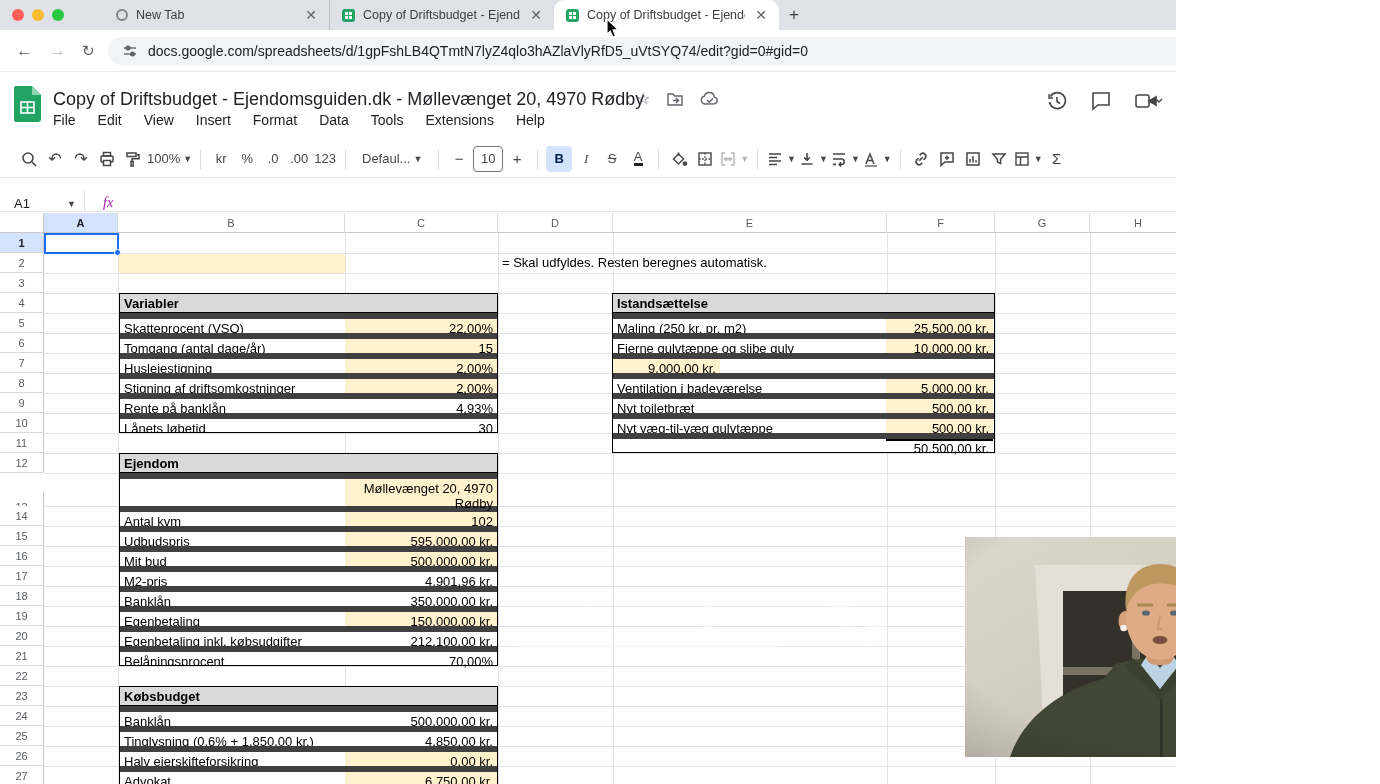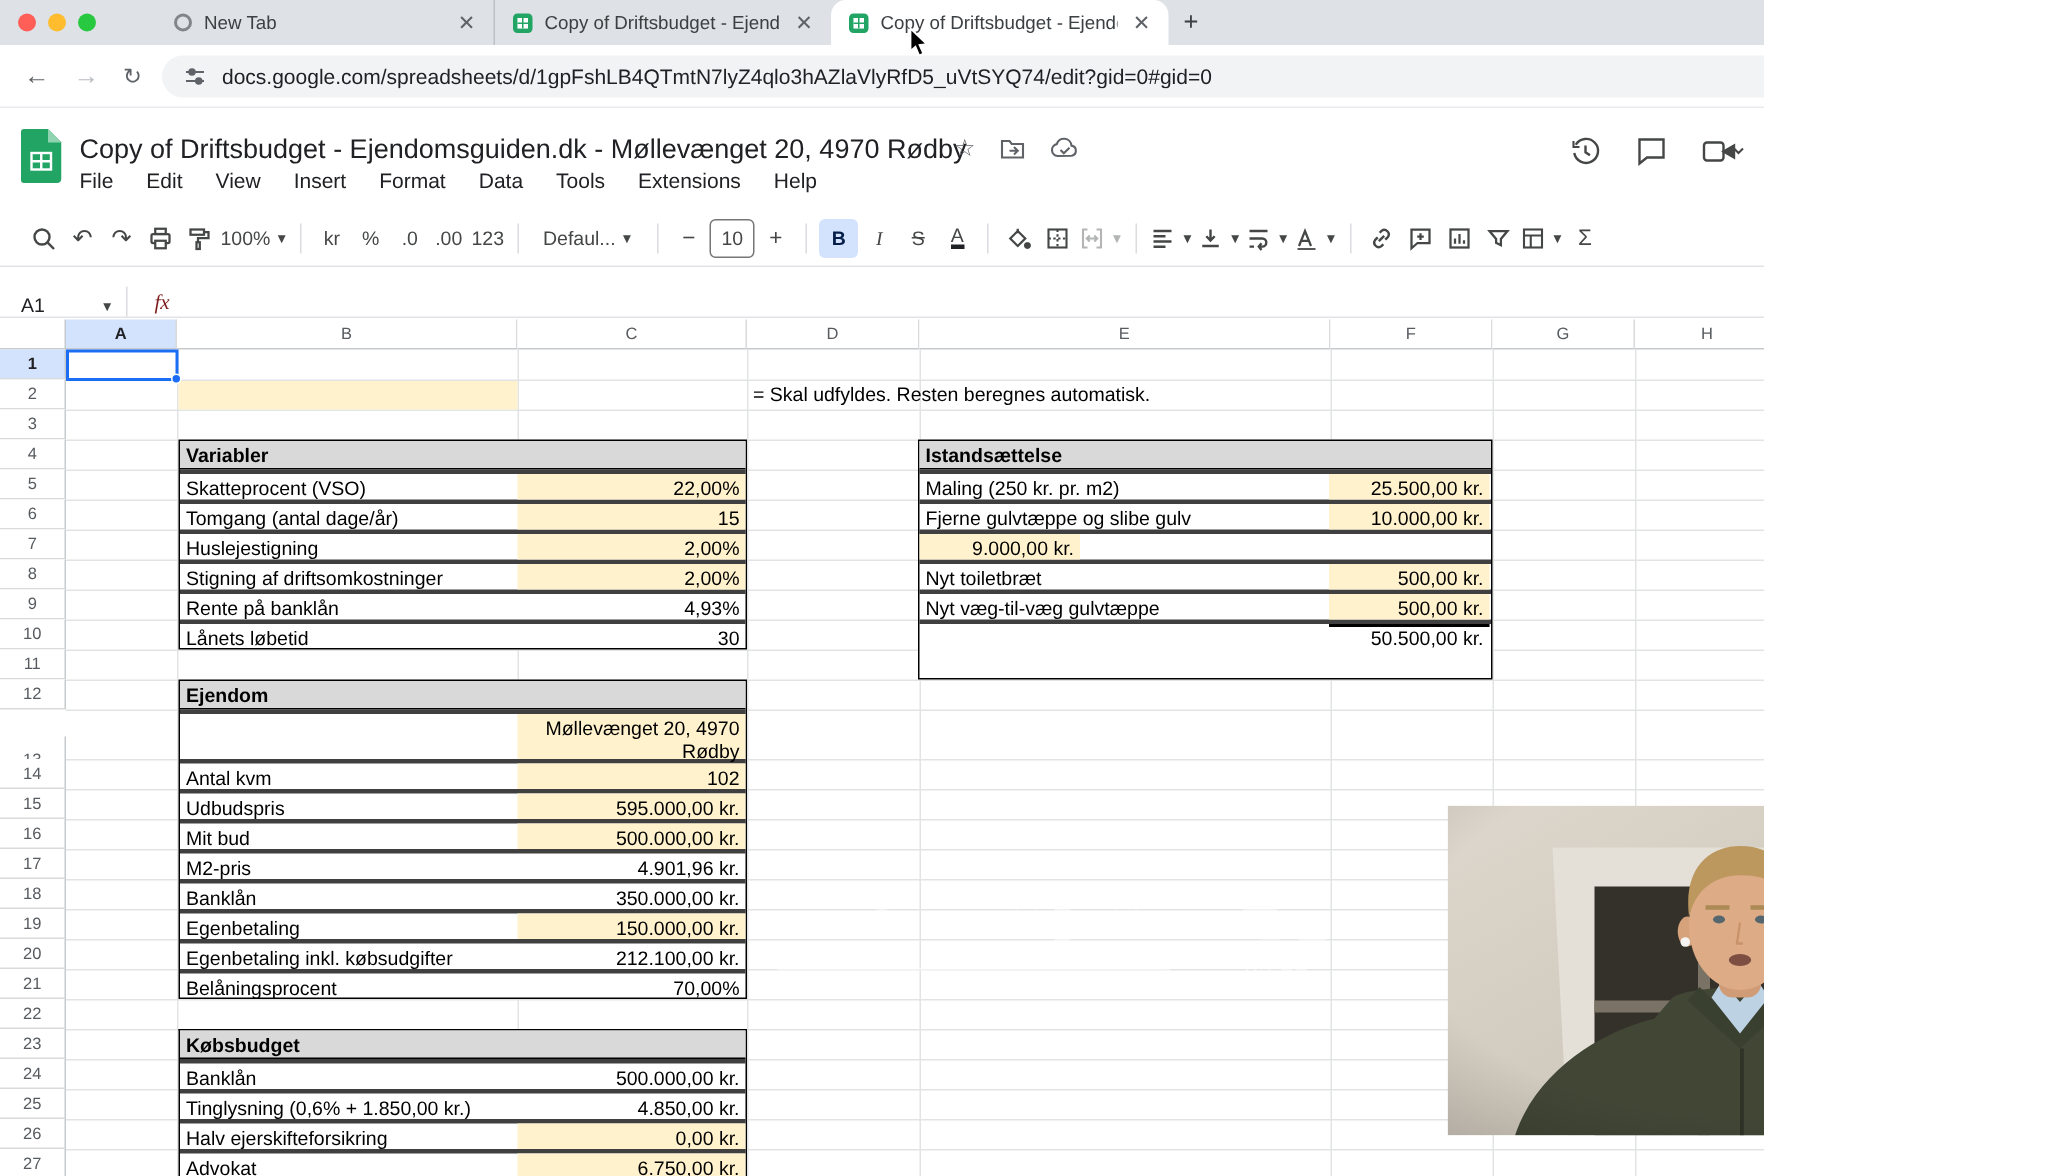--- a/index.html
+++ b/index.html
@@ -62,41 +62,41 @@
   .tb.tcolor u { text-decoration:none; border-bottom:3px solid #202124; padding-bottom:1px; }
   .fontbox { width:76px; justify-content:space-between; padding:0 6px; }
   .sizebox { width:30px; border:1px solid #747775; border-radius:4px; height:22px; }
   .collapse { position:absolute; right:28px; top:10px; color:#444746; font-size:12px; }
   .tbdivider { position:absolute; left:0; top:177px; width:1380px; height:1px; background:#e1e3e6; }
 
   
   .formulabar { position:absolute; left:0; top:180px; width:1380px; height:32px; border-bottom:1px solid #e1e3e6; display:flex; align-items:flex-end; font-size:13px; color:#202124; }
   .namebox { width:84px; padding-left:14px; display:flex; align-items:center; justify-content:space-between; }
   .namebox .caret { font-size:9px; color:#444746; margin-right:8px; }
-  .fx { font-style:italic; color:#7f1d1d; font-family:"Liberation Serif",serif; margin-left:18px; font-size:14px; }
+  .fx { font-style:italic; color:#a21caf; font-family:"Liberation Serif",serif; margin-left:18px; font-size:14px; }
   .fbar-div { width:1px; height:20px; background:#dadce0; }
 
   
   .corner { position:absolute; left:0; top:213px; width:44px; height:20px; background:#fff; border-right:1px solid #c7cacd; border-bottom:1px solid #c7cacd; }
   .colh { position:absolute; top:213px; height:20px; background:#fff; border-right:1px solid #d9dadb; border-bottom:1px solid #c7cacd; font-size:11px; color:#575b5f; display:flex; align-items:center; justify-content:center; }
   .rowh { position:absolute; left:0; width:44px; background:#fff; border-right:1px solid #c7cacd; border-bottom:1px solid #d9dadb; font-size:11px; color:#575b5f; display:flex; align-items:center; justify-content:center; }
   .colh.sel, .rowh.sel { background:#d3e3fd; color:#202124; font-weight:bold; }
   .vline { position:absolute; width:1px; background:#e2e3e4; top:233px; bottom:0; }
   .hline { position:absolute; height:1px; background:#e2e3e4; left:44px; right:0; }
 
   .selcell { position:absolute; left:44px; top:233px; width:75px; height:21px; border:2px solid #1b6ef3; z-index:6; }
   .selcell .handle { position:absolute; right:-4px; bottom:-4px; width:7px; height:7px; background:#1b6ef3; border:1px solid #fff; border-radius:50%; }
 
   .cellfill { position:absolute; background:#fff2cc; z-index:2; }
   .note { position:absolute; left:502px; top:253px; height:20px; line-height:20px; font-size:13px; color:#000; z-index:3; white-space:nowrap; }
 
   
   .sheettable { position:absolute; border:1px solid #000; background:#fff; z-index:4; font-size:13px; color:#000; }
   .thead { height:19px; background:#d9d9d9; border-bottom:1px solid #000; font-weight:bold; line-height:19px; padding-left:4px; }
-  .trow { display:flex; height:20px; line-height:19px; border-top:3px solid #404040; }
+  .trow { display:flex; height:20px; line-height:19px; border-top:6px solid #404040; }
   .trow:first-of-type { border-top:none; }
   .trow .tlabel { padding-left:4px; white-space:nowrap; overflow:hidden; }
   .trow .tval { text-align:right; padding-right:4px; white-space:nowrap; }
   .trow .tval.y { background:#fff2cc; }
   .t-var .tlabel, .t-ejd .tlabel, .t-kob .tlabel { width:225px; }
   .t-var .tval, .t-ejd .tval, .t-kob .tval { width:152px; }
   .t-ist .tlabel { width:273px; }
   .t-ist .tval { width:107px; }
   .trow.addr { height:33px; }
   .trow.addr .tval { line-height:15px; padding-top:2px; white-space:normal; }
@@ -516,20 +516,24 @@
         <div class="tval y">25.500,00 kr.</div>
       </div>
     <div class="trow">
         <div class="tlabel">Fjerne gulvtæppe og slibe gulv</div>
         <div class="tval y">10.000,00 kr.</div>
       </div>
     <div class="trow">
         <div class="tval y">9.000,00 kr.</div>
       </div>
     <div class="trow">
+        <div class="tlabel">Ventilation i badeværelse</div>
+        <div class="tval y">5.000,00 kr.</div>
+      </div>
+    <div class="trow">
         <div class="tlabel">Nyt toiletbræt</div>
         <div class="tval y">500,00 kr.</div>
       </div>
     <div class="trow">
         <div class="tlabel">Nyt væg-til-væg gulvtæppe</div>
         <div class="tval y">500,00 kr.</div>
       </div>
     <div class="trow total">
         <div class="tlabel"></div>
         <div class="tval">50.500,00 kr.</div>

